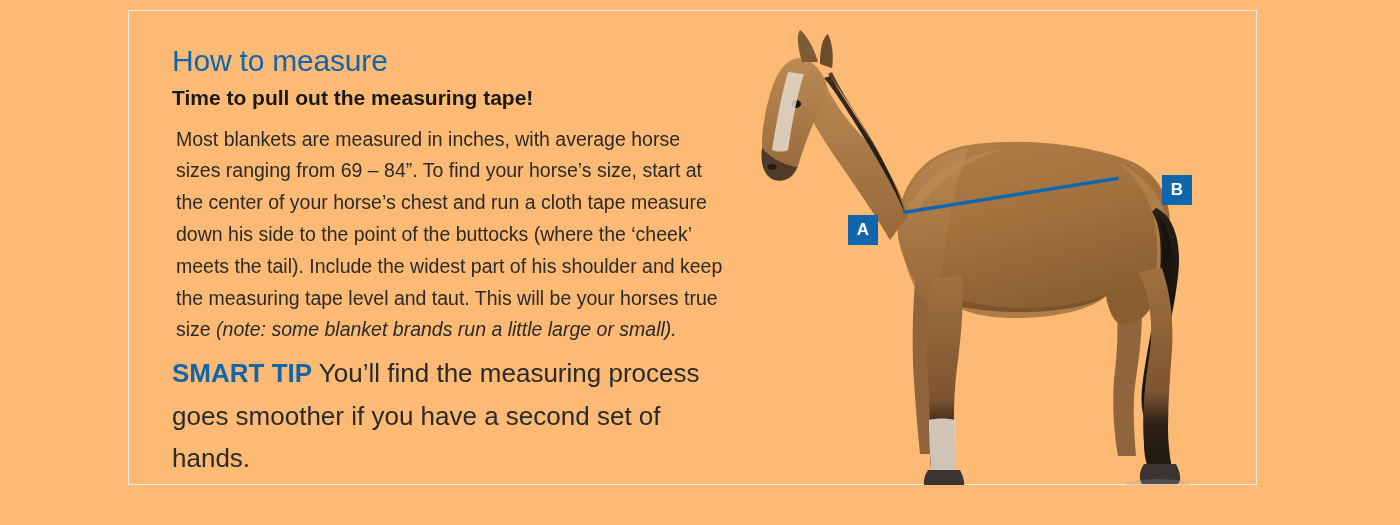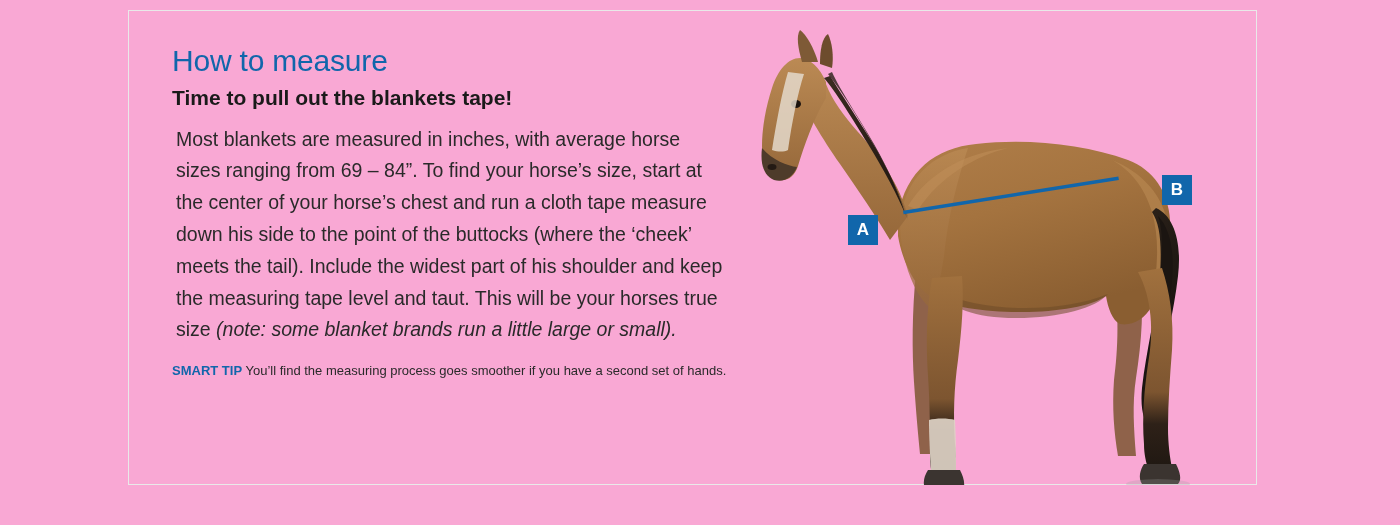--- a/index.html
+++ b/index.html
@@ -10,21 +10,21 @@
   body {
     width: 1400px;
     height: 525px;
     font-family: "Liberation Sans", sans-serif;
     overflow: hidden;
   }
   .page {
     position: relative;
     width: 1400px;
     height: 525px;
-    background: #f9a8d4;
+    background: #fdba74;
   }
   .frame-line {
     position: absolute;
     background: #e9e9e9;
   }
   .frame-top { left: 128px; top: 10px; width: 1128px; height: 1px; }
   .frame-bottom { left: 128px; top: 484px; width: 1128px; height: 1px; }
   .frame-left { left: 128px; top: 10px; width: 1px; height: 475px; }
   .frame-right { left: 1256px; top: 10px; width: 1px; height: 475px; }
 
@@ -53,22 +53,22 @@
   .body-text {
     font-size: 19.5px;
     color: #2a2a2a;
     line-height: 1.63;
     margin: 4px;
   }
   .body-text .note {
     font-style: italic;
   }
   .tip-block {
-    margin-top: 14px;
-    font-size: 13px;
+    margin-top: 6px;
+    font-size: 26px;
     color: #2a2a2a;
     line-height: 1.63;
   }
   .tip-label {
     color: #1166ab;
     font-weight: bold;
   }
 
   
   .illustration {
@@ -112,21 +112,21 @@
 
 <div class="page">
 
   <div class="frame-line frame-top"></div>
   <div class="frame-line frame-bottom"></div>
   <div class="frame-line frame-left"></div>
   <div class="frame-line frame-right"></div>
 
   <div class="content">
     <h1 class="title">How to measure</h1>
-    <h2 class="subtitle">Time to pull out the blankets tape!</h2>
+    <h2 class="subtitle">Time to pull out the measuring tape!</h2>
     <p class="body-text"><span>Most blankets are measured in inches, with average horse sizes ranging from 69 – 84”. To find your horse’s size, start at the center of your horse’s chest and run a cloth tape measure down his side to the point of the buttocks (where the ‘cheek’ meets the tail). Include the widest part of his shoulder and keep the measuring tape level and taut. This will be your horses true size </span><span class="note">(note: some blanket brands run a little large or small).</span></p>
     <p class="tip-block"><span class="tip-label">SMART TIP</span><span> You’ll find the measuring process goes smoother if you have a second set of hands.</span></p>
   </div>
 
   <div class="illustration">
 
     <svg class="horse-svg" width="520" height="465" viewBox="0 0 520 465">
       <defs>
         <linearGradient id="coat" x1="0" y1="0" x2="0.4" y2="1">
           <stop offset="0%" stop-color="#b07e49"></stop>

